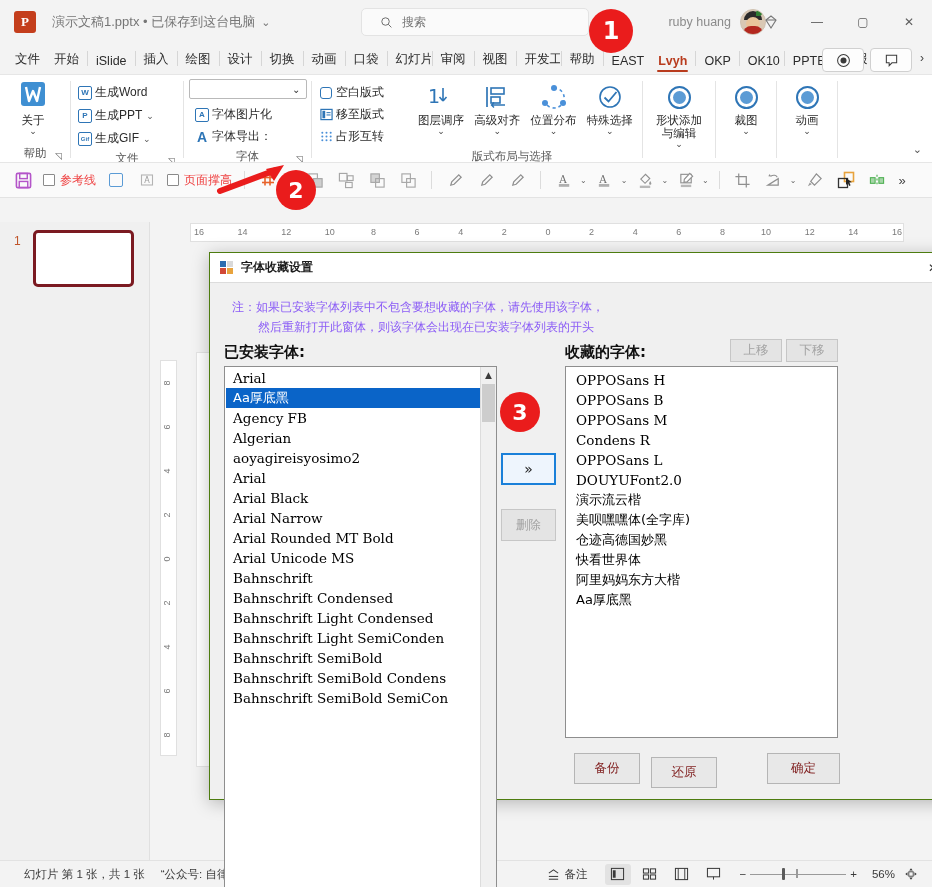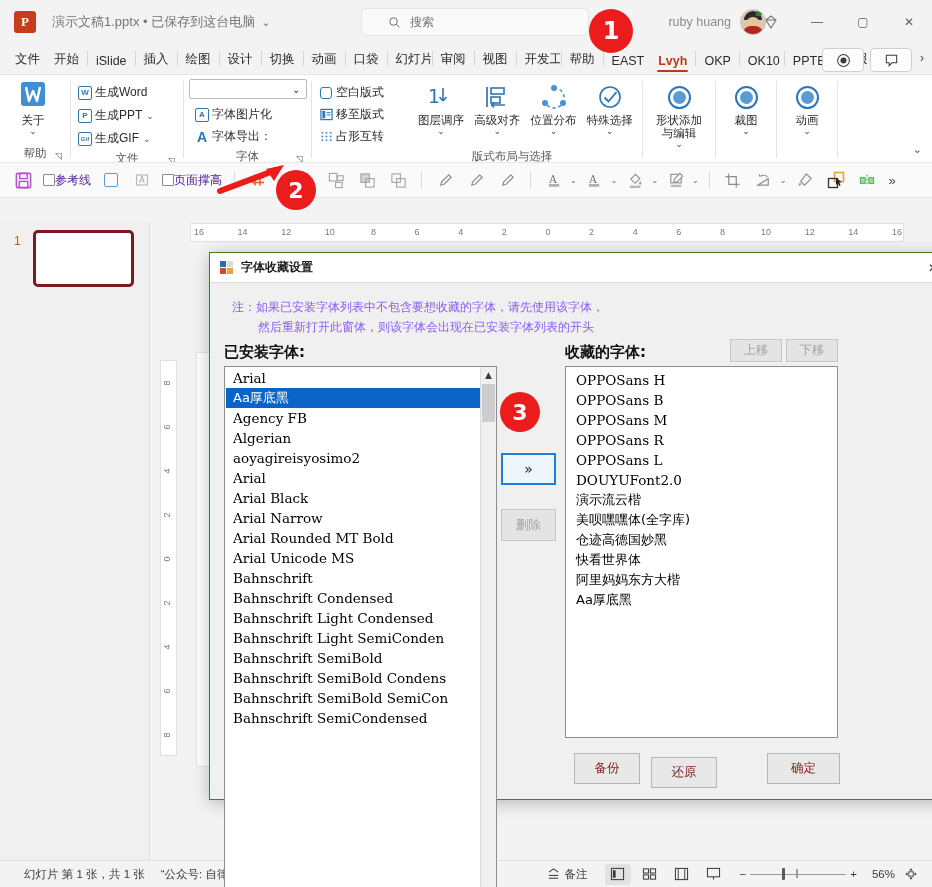--- a/index.html
+++ b/index.html
@@ -25,21 +25,21 @@
     display:flex;align-items:center;justify-content:center;
     font-family:"Liberation Serif",serif;
   }
   .doc-title{
     margin-left:16px;font-size:13px;color:#767676;white-space:nowrap;
   }
   .doc-title .chev{font-size:11px;margin-left:6px;color:#767676;}
   .searchbox{
     position:absolute;left:361px;top:8px;width:228px;height:28px;
     background:#fafafa;border:1px solid #e3e3e3;border-radius:5px;
-    display:flex;align-items:center;padding:0 26px;color:#767676;font-size:12px;
+    display:flex;align-items:center;padding:0 18px;color:#767676;font-size:12px;
   }
   .searchbox svg{margin-right:9px;}
   .acct{
     position:absolute;right:166px;top:0;height:44px;display:flex;align-items:center;
     font-size:12.5px;color:#8b8b8b;
   }
   .avatar{
     width:26px;height:26px;border-radius:50%;margin-left:9px;overflow:hidden;
     background:#d9c8b4;position:relative;border:1px solid #cfc2b2;
   }
@@ -111,21 +111,21 @@
     width:23px;height:23px;border-radius:50%;border:2.4px solid #2e75b6;background:#fff;
     display:flex;align-items:center;justify-content:center;
   }
   .circbtn i{display:block;width:13px;height:13px;border-radius:50%;background:#5b9bd5;}
 
   
   .qbar{
     height:36px;background:#fafafa;border-top:1px solid #e6e6e6;border-bottom:1px solid #e3e3e3;
     display:flex;align-items:center;padding-left:10px;gap:5px;position:relative;
   }
-  .qitem{display:flex;align-items:center;font-size:12px;color:#4c1d95;padding:0 2px;}
+  .qitem{display:flex;align-items:center;gap:5px;font-size:12px;color:#ef4444;padding:0 2px;}
   .qbox{width:12px;height:12px;border:1px solid #8a8a8a;background:#fff;border-radius:1px;}
   .qdiv{width:1px;height:18px;background:#dcdcdc;margin:0 5px;}
   .qbtn{width:26px;height:24px;display:flex;align-items:center;justify-content:center;}
   .qcaret{font-size:8px;color:#666;margin-left:-2px;}
   .qmore{font-size:13px;color:#444;margin-left:4px;}
 
   
   .workspace{position:absolute;left:0;top:222px;right:0;bottom:27px;background:#f3f3f3;}
   .thumbpane{position:absolute;left:0;top:0;width:150px;bottom:0;background:#f0f0f0;border-right:1px solid #e0e0e0;}
   .thumbnum{position:absolute;left:14px;top:12px;font-size:12px;color:#c0552a;}
@@ -148,21 +148,21 @@
   }
 
   
   .statusbar{
     position:absolute;left:0;bottom:0;width:932px;height:27px;background:#f3f3f3;
     border-top:1px solid #e2e2e2;display:flex;align-items:center;font-size:11.5px;color:#3a3a3a;
   }
   .st-left{margin-left:24px;white-space:nowrap;}
   .st-quote{margin-left:16px;color:#3a3a3a;white-space:nowrap;}
   .st-right{position:absolute;right:0;display:flex;align-items:center;height:27px;}
-  .st-notes{display:flex;align-items:center;gap:4px;margin-right:14px;}
+  .st-notes{display:flex;align-items:flex-end;gap:4px;margin-right:14px;}
   .vbtn{width:26px;height:21px;display:flex;align-items:center;justify-content:center;margin:0 3px;border-radius:3px;}
   .vbtn.sel{background:#e2e2e2;}
   .zoomwrap{display:flex;align-items:center;gap:4px;margin-left:10px;}
   .zslider{width:96px;height:12px;position:relative;}
   .zslider .ln{position:absolute;left:0;right:0;top:5.5px;height:1.5px;background:#9a9a9a;}
   .zslider .mid{position:absolute;left:46px;top:1px;width:1.5px;height:9px;background:#9a9a9a;}
   .zslider .hd{position:absolute;left:32px;top:0;width:3px;height:12px;background:#5a5a5a;border-radius:1px;}
   .zpct{width:34px;text-align:right;font-size:11.5px;}
 
   
@@ -816,41 +816,40 @@
           <div class="lrow">Arial Narrow</div>
           <div class="lrow">Arial Rounded MT Bold</div>
           <div class="lrow">Arial Unicode MS</div>
           <div class="lrow">Bahnschrift</div>
           <div class="lrow">Bahnschrift Condensed</div>
           <div class="lrow">Bahnschrift Light Condensed</div>
           <div class="lrow">Bahnschrift Light SemiConden</div>
           <div class="lrow">Bahnschrift SemiBold</div>
           <div class="lrow">Bahnschrift SemiBold Condens</div>
           <div class="lrow">Bahnschrift SemiBold SemiCon</div>
-          <div class="lrow">Bahnschrift SemiCondensed</div>
         </div>
       <div class="scroll">
         <div class="sarrow">▲</div>
         <div class="sthumb"></div>
 
       </div>
     </div>
 
     <div class="btn accent" style="left:291px;top:200px;position:absolute;width:55px;height:32px">»</div>
     <div class="btn dis" style="left:291px;top:256px;position:absolute;width:55px;height:32px">删除</div>
 
     <div class="hdg" style="position:absolute;left:355px;top:90px">收藏的字体:</div>
     <div class="btn dis" style="position:absolute;left:520px;top:86px;width:52px;height:23px">上移</div>
     <div class="btn dis" style="position:absolute;left:576px;top:86px;width:52px;height:23px">下移</div>
     <div class="rlistbox" style="left:355px;top:113px;width:273px;height:372px">
       <div id="favorite-rows" style="padding:3px 0 0 3px">
           <div class="lrow">OPPOSans H</div>
           <div class="lrow">OPPOSans B</div>
           <div class="lrow">OPPOSans M</div>
-          <div class="lrow">OPPOSans R</div>
+          <div class="lrow">Condens R</div>
           <div class="lrow">OPPOSans L</div>
           <div class="lrow">DOUYUFont2.0</div>
           <div class="lrow cjk">演示流云楷</div>
           <div class="lrow cjk">美呗嘿嘿体(全字库)</div>
           <div class="lrow cjk">仓迹高德国妙黑</div>
           <div class="lrow cjk">快看世界体</div>
           <div class="lrow cjk">阿里妈妈东方大楷</div>
           <div class="lrow cjk">Aa厚底黑</div>
         </div>
     </div>

